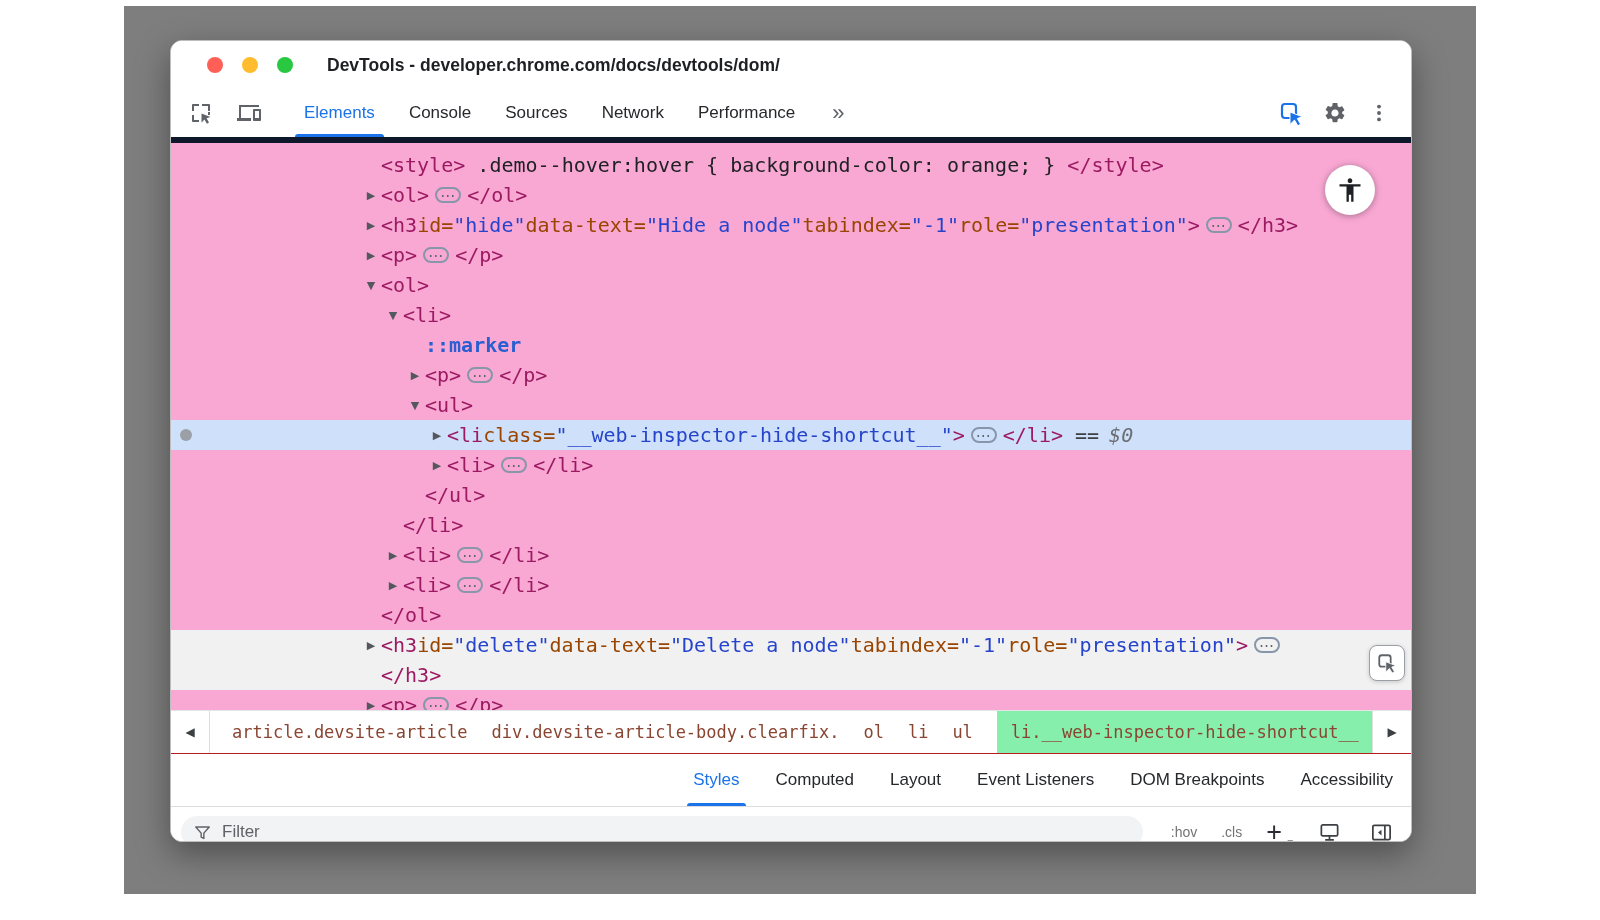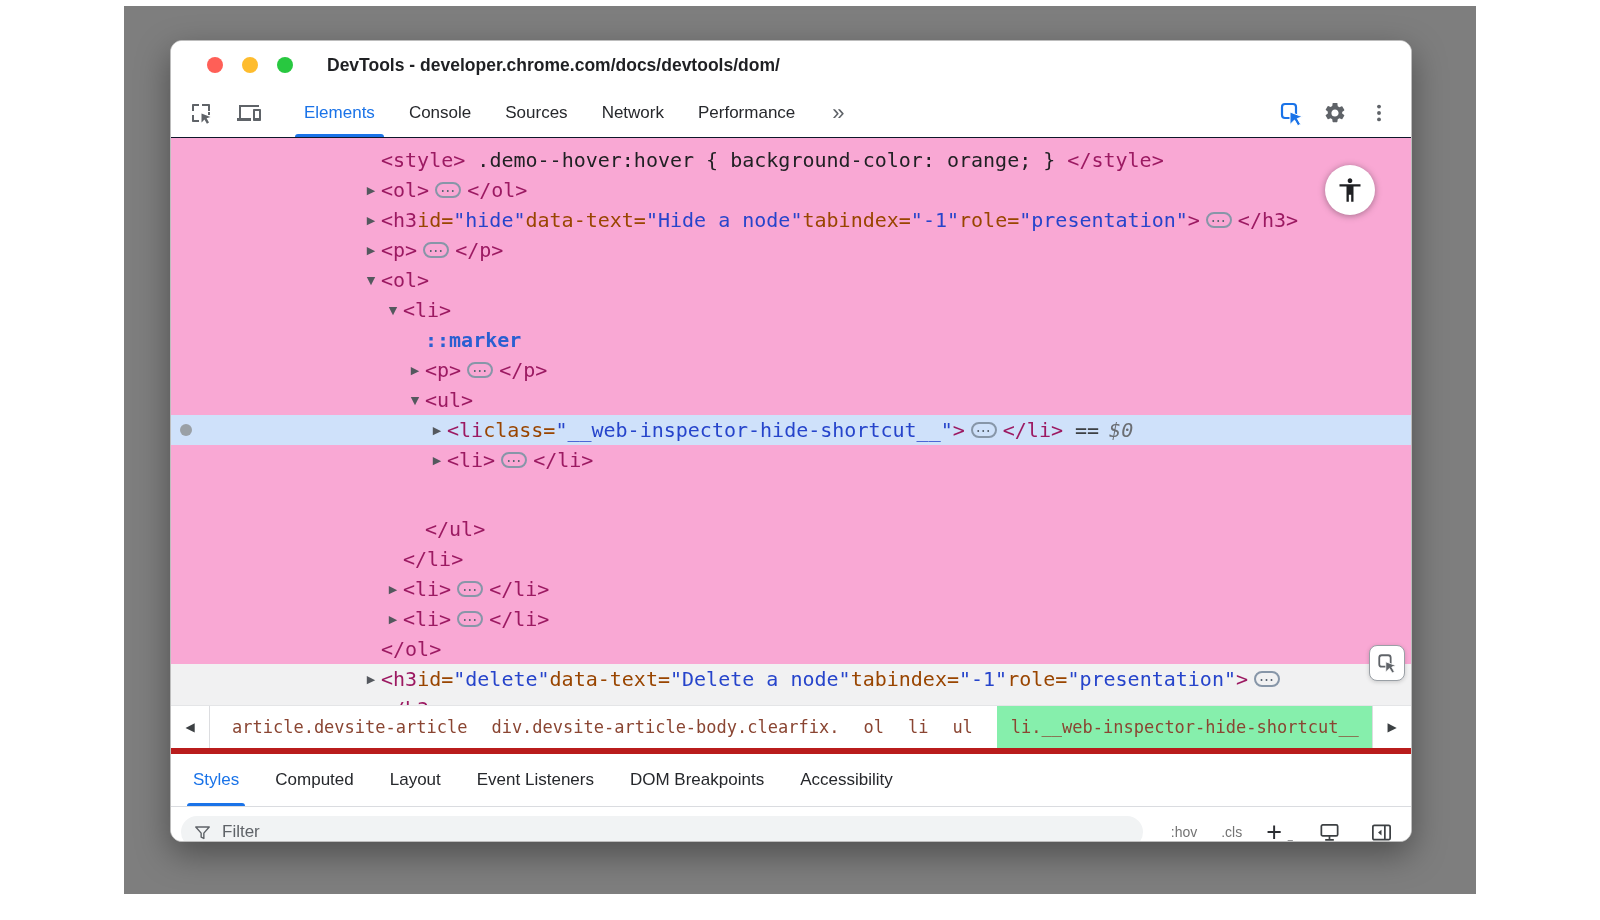--- a/index.html
+++ b/index.html
@@ -15,21 +15,21 @@
   }
   
   .titlebar{height:48px;flex:none;display:flex;align-items:center;padding:0 36px;background:#fff;}
   .lights{display:flex;gap:19px;margin-right:20px;}
   .light{width:16px;height:16px;border-radius:50%;}
   .light.red{background:#ff5f57;}
   .light.yellow{background:#febc2e;}
   .light.green{background:#28c840;}
   .wtitle{font-size:17.5px;font-weight:bold;color:#1f2023;margin-left:14px;}
   
-  .toolbar{height:48px;flex:none;display:flex;align-items:stretch;border-bottom:1px solid #0f172a;background:#fff;}
+  .toolbar{height:48px;flex:none;display:flex;align-items:stretch;border-bottom:6px solid #0f172a;background:#fff;}
   .tb-icons{display:flex;align-items:center;padding-left:16px;gap:20px;}
   .icon-btn{width:28px;height:28px;display:flex;align-items:center;justify-content:center;border-radius:4px;}
   .tabs{display:flex;margin-left:24px;}
   .tab{display:flex;align-items:center;padding:0 17px;font-size:17px;color:#26282c;position:relative;cursor:default;}
   .tab.active{color:#1a73e8;}
   .tab.active::after{content:"";position:absolute;left:8px;right:8px;bottom:0;height:3px;background:#1a73e8;border-radius:3px 3px 0 0;}
   .more-tabs{align-self:center;color:#5f6368;font-size:22px;padding:0 6px;margin-left:14px;line-height:1;}
   .tb-right{margin-left:auto;display:flex;align-items:center;gap:16px;padding-right:18px;}
   
   .tree{flex:none;height:560px;overflow:hidden;padding-top:7px;position:relative;background:#f9a8d4;}
@@ -62,22 +62,22 @@
   .crumbs{height:42px;flex:none;display:flex;align-items:stretch;border-top:1px solid #e4e5e7;
           font-family:"DejaVu Sans Mono",monospace;font-size:17px;background:#fff;}
   .crumb-nav{width:38px;flex:none;display:flex;align-items:center;justify-content:center;
              color:#3c4043;font-size:12px;font-family:"DejaVu Sans",sans-serif;}
   .crumb-nav.left{border-right:1px solid #dcdde0;}
   .crumb-nav.right{border-left:1px solid #dcdde0;}
   .crumb-list{flex:1;display:flex;align-items:stretch;padding-left:22px;overflow:hidden;}
   .crumb{display:flex;align-items:center;margin-right:24px;color:#8a4532;white-space:pre;}
   .crumb.selected{background:#86efac;padding:0 14px;margin-right:13px;}
   
-  .stabs{height:52px;flex:none;display:flex;align-items:stretch;border-top:6px solid #b91c1c;
-         padding-left:4px;background:#fff;}
+  .stabs{height:52px;flex:none;display:flex;align-items:stretch;border-top:1px solid #b91c1c;
+         padding-left:4px;background:#fff;justify-content:flex-end;}
   .stab{display:flex;align-items:center;padding:0 18px;font-size:17px;color:#26282c;position:relative;}
   .stab.active{color:#1a73e8;}
   .stab.active::after{content:"";position:absolute;left:12px;right:12px;bottom:0;height:3px;background:#1a73e8;border-radius:3px 3px 0 0;}
   
   .filterbar{height:50px;flex:none;display:flex;align-items:center;border-top:1px solid #dadce0;
              padding:0 16px 0 10px;background:#fff;}
   .filter-input{flex:1;max-width:952px;height:32px;background:#f1f3f4;border-radius:16px;
                 display:flex;align-items:center;padding:0 12px;gap:10px;}
   .filter-ph{color:#5f6368;font-size:17px;}
   .filter-controls{display:flex;align-items:center;gap:24px;margin-left:28px;color:#202124;}
@@ -153,21 +153,21 @@
       <div class="row" style="padding-left: 190px;"><span class="expander">▶</span><span class="t-tag">&lt;ol&gt;</span><span class="pill">…</span><span class="t-tag">&lt;/ol&gt;</span></div>
       <div class="row" style="padding-left: 190px;"><span class="expander">▶</span><span class="t-tag">&lt;h3</span> <span><span class="t-attrname">id=</span><span class="t-attrval">"hide"</span></span> <span><span class="t-attrname">data-text=</span><span class="t-attrval">"Hide a node"</span></span> <span><span class="t-attrname">tabindex=</span><span class="t-attrval">"-1"</span></span> <span><span class="t-attrname">role=</span><span class="t-attrval">"presentation"</span></span><span class="t-tag">&gt;</span><span class="pill">…</span><span class="t-tag">&lt;/h3&gt;</span></div>
       <div class="row" style="padding-left: 190px;"><span class="expander">▶</span><span class="t-tag">&lt;p&gt;</span><span class="pill">…</span><span class="t-tag">&lt;/p&gt;</span></div>
       <div class="row" style="padding-left: 190px;"><span class="expander">▼</span><span class="t-tag">&lt;ol&gt;</span></div>
       <div class="row" style="padding-left: 212px;"><span class="expander">▼</span><span class="t-tag">&lt;li&gt;</span></div>
       <div class="row" style="padding-left: 234px; font-weight: bold;"><span class="expander"></span><span class="t-pseudo">::marker</span></div>
       <div class="row" style="padding-left: 234px;"><span class="expander">▶</span><span class="t-tag">&lt;p&gt;</span><span class="pill">…</span><span class="t-tag">&lt;/p&gt;</span></div>
       <div class="row" style="padding-left: 234px;"><span class="expander">▼</span><span class="t-tag">&lt;ul&gt;</span></div>
       <div class="row selected" style="padding-left: 256px;"><span class="gutter-dot"></span><span class="expander">▶</span><span class="t-tag">&lt;li</span> <span><span class="t-attrname">class=</span><span class="t-attrval">"__web-inspector-hide-shortcut__"</span></span><span class="t-tag">&gt;</span><span class="pill">…</span><span class="t-tag">&lt;/li&gt;</span><span class="t-eqsign">==</span><span class="t-dollar">$0</span></div>
       <div class="row" style="padding-left: 256px;"><span class="expander">▶</span><span class="t-tag">&lt;li&gt;</span><span class="pill">…</span><span class="t-tag">&lt;/li&gt;</span></div>
-      <div class="row" style="padding-left: 234px; margin-top: 39px;"><span class="expander"></span><span class="t-tag">&lt;/ul&gt;</span></div>
+      <div class="row" style="padding-left: 234px;"><span class="expander"></span><span class="t-tag">&lt;/ul&gt;</span></div>
       <div class="row" style="padding-left: 212px;"><span class="expander"></span><span class="t-tag">&lt;/li&gt;</span></div>
       <div class="row" style="padding-left: 212px;"><span class="expander">▶</span><span class="t-tag">&lt;li&gt;</span><span class="pill">…</span><span class="t-tag">&lt;/li&gt;</span></div>
       <div class="row" style="padding-left: 212px;"><span class="expander">▶</span><span class="t-tag">&lt;li&gt;</span><span class="pill">…</span><span class="t-tag">&lt;/li&gt;</span></div>
       <div class="row" style="padding-left: 190px;"><span class="expander"></span><span class="t-tag">&lt;/ol&gt;</span></div>
       <div class="row hover" style="padding-left: 190px;"><span class="expander">▶</span><span class="t-tag">&lt;h3</span> <span><span class="t-attrname">id=</span><span class="t-attrval">"delete"</span></span> <span><span class="t-attrname">data-text=</span><span class="t-attrval">"Delete a node"</span></span> <span><span class="t-attrname">tabindex=</span><span class="t-attrval">"-1"</span></span> <span><span class="t-attrname">role=</span><span class="t-attrval">"presentation"</span></span><span class="t-tag">&gt;</span><span class="pill">…</span></div>
       <div class="row hover" style="padding-left: 190px;"><span class="expander"></span><span class="t-tag">&lt;/h3&gt;</span></div>
       <div class="row" style="padding-left: 190px;"><span class="expander">▶</span><span class="t-tag">&lt;p&gt;</span><span class="pill">…</span><span class="t-tag">&lt;/p&gt;</span></div>
     </div>
 
   <div class="fab-a11y">

